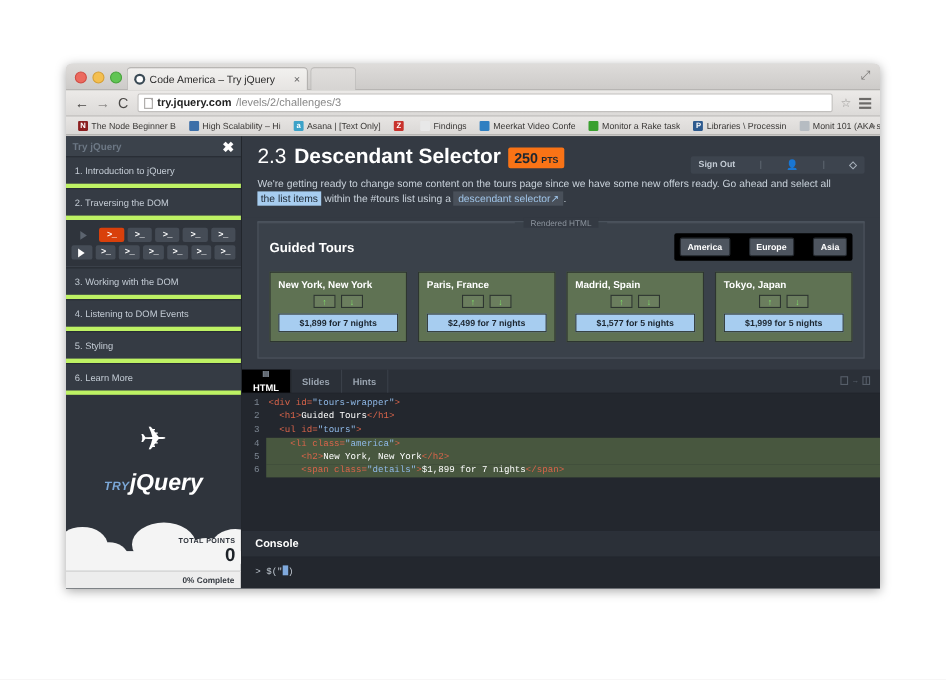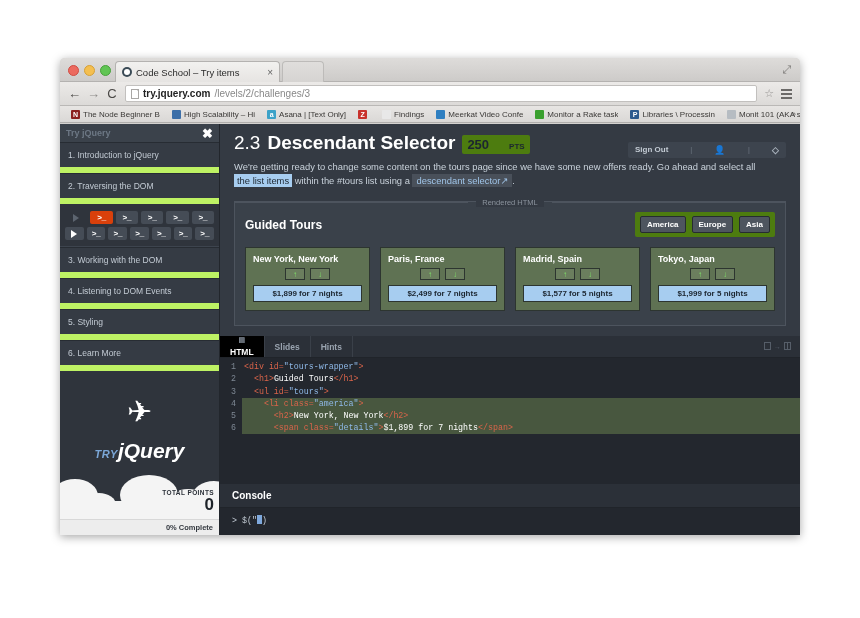--- a/index.html
+++ b/index.html
@@ -110,21 +110,21 @@
     border-right:1px solid #22262c; display:flex; flex-direction:column;
   }
   .sb-head{
     height:18px; display:flex; align-items:center; justify-content:space-between;
     padding:0 6px; background:#3b424b;
   }
   .sb-head-title{ font-size:9px; color:#6d7885; font-weight:bold; }
   .sb-close{ color:#fff; font-size:13px; font-weight:bold; line-height:1; }
   .sb-item{
     padding:7px 8px; font-size:8.5px; color:#c3cbd4;
-    border-top:1px solid #272c33; border-bottom:6px solid #bef264;
+    border-top:1px solid #272c33; border-bottom:4px solid #bef264;
     background:#353b44;
   }
   .sb-item.download{
     background:#2e343c; color:#fff; font-weight:bold;
     display:flex; align-items:center; gap:6px; padding:6px 8px;
   }
   .slides-ico{
     width:11px;height:9px; border:1.4px solid #c3cbd4; position:relative; flex:none;
   }
   .slides-ico:before{
@@ -181,22 +181,22 @@
   .main{ flex:1; display:flex; flex-direction:column; min-width:0; background:#343a43; }
 
   .challenge{
     padding:8px 14px 10px 14px; position:relative;
     background:#343a43;
   }
   .ch-title{ display:flex; align-items:baseline; gap:7px; }
   .ch-num{ color:#ffffff; font-size:19px; font-weight:normal; }
   .ch-name{ color:#fff; font-size:19px; font-weight:bold; }
   .ch-pts{
-    background:#4d7c0f; color:#1c2630; border-radius:2px;
-    padding:2px 5px; display:inline-flex; align-items:baseline; gap:20px;
+    background:#f97316; color:#1c2630; border-radius:2px;
+    padding:2px 5px; display:inline-flex; align-items:baseline; gap:3px;
   }
   .ch-pts-num{ font-size:13px; font-weight:bold; }
   .ch-pts-lbl{ font-size:8px; font-weight:bold; }
   .ch-desc{
     margin-top:6px; color:#c9d2db; font-size:9.4px; line-height:1.5; max-width:540px;
   }
   .hl-blue{ background:#a7cdf0; color:#1c2630; padding:1px 3px; }
   .hl-code{ background:#49505a; color:#9fc4e8; padding:1px 4px; }
   .acct{
     position:absolute; right:14px; top:6px;
@@ -215,21 +215,21 @@
     justify-content:center;
   }
   .render-legend .line{ flex:1; height:1px; background:#4d545e; }
   .render-legend .txt{ font-size:7.5px; color:#8b939d; background:#343a43; padding:0 6px; }
   .render-panel{
     border:1px solid #4d545e; background:#3a414a;
     padding:10px 10px 14px 10px; position:relative;
   }
   .render-top{ display:flex; align-items:center; justify-content:space-between; }
   .guided-title{ color:#fff; font-size:12px; font-weight:bold; }
-  .filters{ background:#4d7c0f; padding:4px 5px; display:flex; gap:6px; border-radius:2px;}
+  .filters{ background:#000000; padding:4px 5px; display:flex; gap:17px; border-radius:2px;}
   .filter-btn{
     background:#4e555f; border:1px solid #262b31; border-radius:2px;
     color:#fff; font-size:8px; font-weight:bold; padding:3px 6px;
   }
   .tours{ display:flex; gap:10px; margin-top:10px; }
   .tour{
     flex:1; background:#5f7253; border:1px solid #2d3530; padding:6px 7px 8px 7px;
   }
   .tour-name{ color:#fff; font-size:9px; font-weight:bold; }
   .tour-arrows{ display:flex; gap:5px; margin-top:4px; justify-content:center; }
@@ -296,21 +296,21 @@
 <div id="browser-window">
 
   <div class="titlebar">
     <div class="traffic">
       <span class="dot red"></span>
       <span class="dot yellow"></span>
       <span class="dot green"></span>
     </div>
     <div class="tab">
       <span class="tab-favicon"></span>
-      <span class="tab-title">Code School – Try items</span>
+      <span class="tab-title">Code America – Try jQuery</span>
       <span class="tab-close">×</span>
     </div>
     <div class="tab-ghost"></div>
     <div class="win-max">⤢</div>
   </div>
 
   <div class="urlbar">
     <span class="navbtn active">←</span>
     <span class="navbtn">→</span>
     <span class="navbtn active">C</span>

